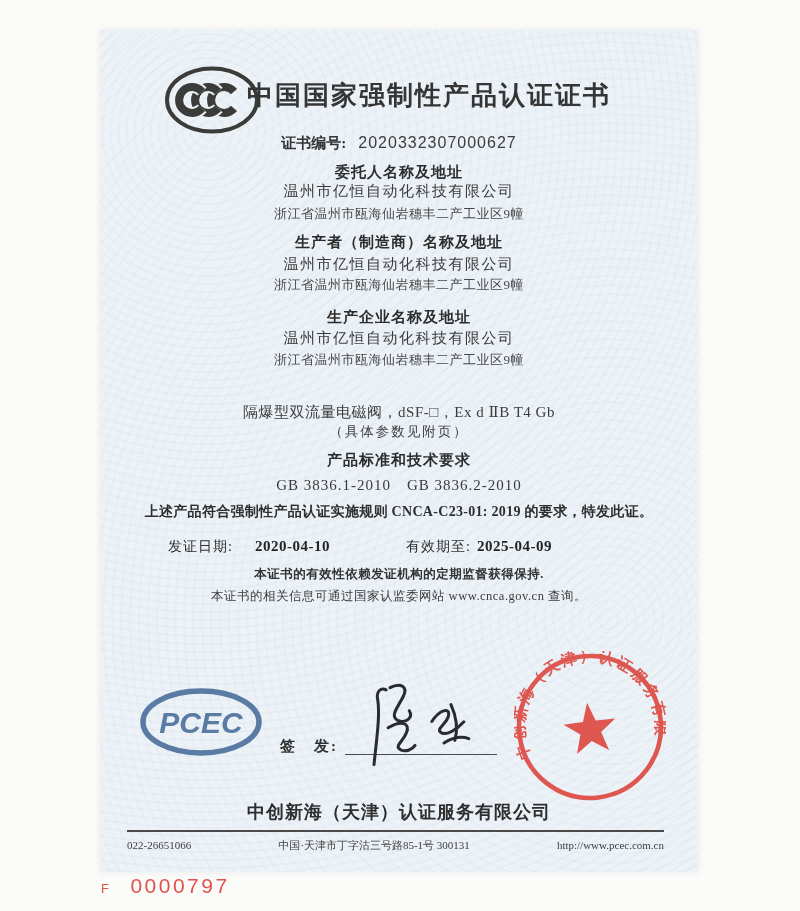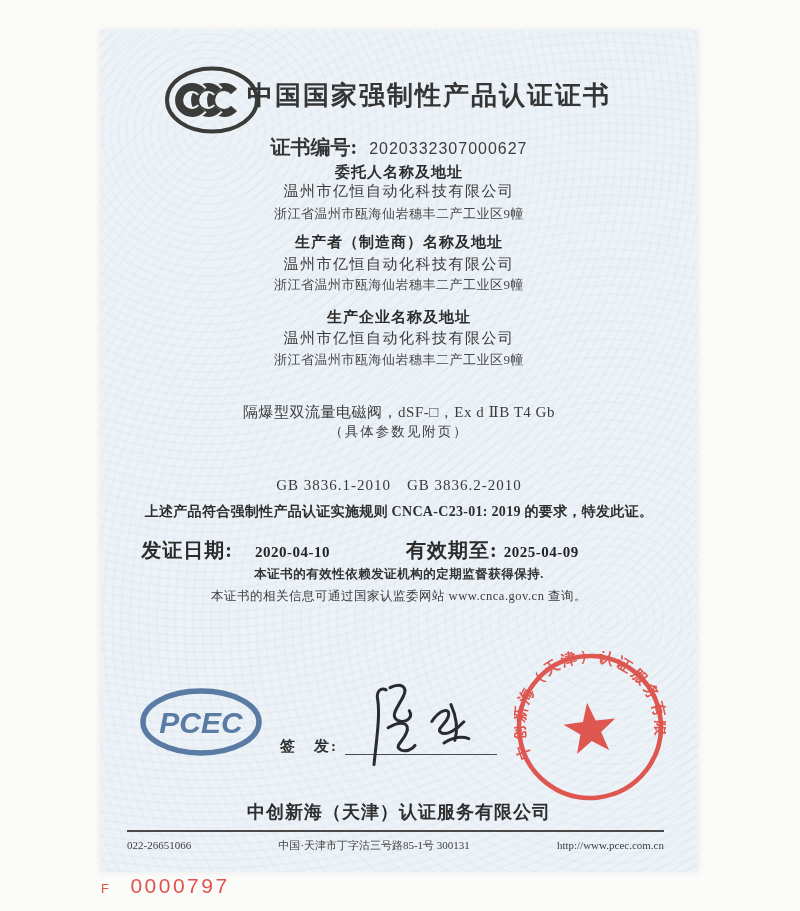--- a/index.html
+++ b/index.html
@@ -8,31 +8,31 @@
   
   .page{position:absolute;left:100px;top:30px;width:598px;height:842px;
     background-color:#edf2f7;
     background-image:
       repeating-radial-gradient(circle at 18% 12%, rgba(150,178,210,0.07) 0 2px, rgba(0,0,0,0) 2px 8px),
       repeating-radial-gradient(circle at 85% 70%, rgba(150,178,210,0.06) 0 2px, rgba(0,0,0,0) 2px 9px);
     box-shadow:0 0 7px rgba(60,70,90,0.10);}
   .row{position:absolute;left:0;right:0;text-align:center;color:#3d3d3d;white-space:nowrap;}
   .title{font-family:"Liberation Sans","DejaVu Sans",sans-serif;font-weight:bold;
     font-size:26px;letter-spacing:2px;color:#353535;}
-  .cert-label{font-weight:bold;font-size:20px;color:#343434;margin-top:12px;}
+  .cert-label{font-weight:bold;font-size:15px;color:#343434;margin-top:12px;}
   .cert-no{font-family:"Liberation Sans","DejaVu Sans",sans-serif;font-size:16px;
     letter-spacing:1px;color:#3c3c3c;margin-left:8px;}
   .head{font-weight:bold;font-size:15px;letter-spacing:1px;color:#2d2d2d;}
   .company{font-size:15px;letter-spacing:1.5px;color:#3a3a3a;}
   .addr{font-size:13px;letter-spacing:0.5px;color:#474747;}
   .product{font-size:15px;letter-spacing:0.5px;}
   .sub{font-size:13.5px;letter-spacing:2px;color:#3f3f3f;text-align:center;}
   .gb{font-size:15px;letter-spacing:1px;color:#3a3a3a;}
   .statement{font-weight:bold;font-size:14px;color:#2e2e2e;letter-spacing:0.3px;}
-  .date-label{font-weight:bold;font-size:20px;color:#2c2c2c;letter-spacing:1px;}
+  .date-label{font-weight:normal;font-size:14px;color:#2c2c2c;letter-spacing:1px;}
   .date-value{font-weight:bold;font-size:15px;color:#242424;letter-spacing:0.5px;}
   .note1{font-weight:bold;font-size:12.5px;color:#333;letter-spacing:0.5px;}
   .note2{font-size:12.5px;color:#3c3c3c;letter-spacing:0.5px;}
   .sign-label{position:absolute;left:180px;top:699px;font-weight:bold;
     font-size:15px;letter-spacing:2px;color:#303030;margin-top:8px;}
   .sign-line{position:absolute;left:245px;top:724px;width:152px;height:1px;background:#4b4b4b;}
   .sig-svg{position:absolute;left:248px;top:650px;}
   .stamp-svg{position:absolute;left:414px;top:621px;}
   .pcec-svg{position:absolute;left:38px;top:656px;}
   .ccc-svg{position:absolute;left:62px;top:34px;}
@@ -76,20 +76,21 @@
     <div class="row company" style="top:225px;">温州市亿恒自动化科技有限公司</div>
     <div class="row addr" style="top:246px;">浙江省温州市瓯海仙岩穗丰二产工业区9幢</div>
 
     <div class="row head" style="top:278px;">生产企业名称及地址</div>
     <div class="row company" style="top:299px;">温州市亿恒自动化科技有限公司</div>
     <div class="row addr" style="top:321px;">浙江省温州市瓯海仙岩穗丰二产工业区9幢</div>
 
     <div class="row product" style="top:373px;">隔爆型双流量电磁阀，dSF-□，Ex d ⅡB T4 Gb</div>
     <div class="row sub" style="top:393px;">（具体参数见附页）</div>
 
+    <div class="row head" style="top:421px;">产品标准和技术要求</div>
     <div class="row gb" style="top:446px;">GB 3836.1-2010　GB 3836.2-2010</div>
 
     <div class="row statement" style="top:473px;">上述产品符合强制性产品认证实施规则 CNCA-C23-01: 2019 的要求，特发此证。</div>
 
     <div class="row" style="top:507px;left:0;right:78px;">
       <span class="date-label">发证日期:</span>
       <span class="date-value" style="margin-left:18px;">2020-04-10</span>
       <span class="date-label" style="margin-left:72px;">有效期至:</span>
       <span class="date-value" style="margin-left:2px;">2025-04-09</span>
     </div>

